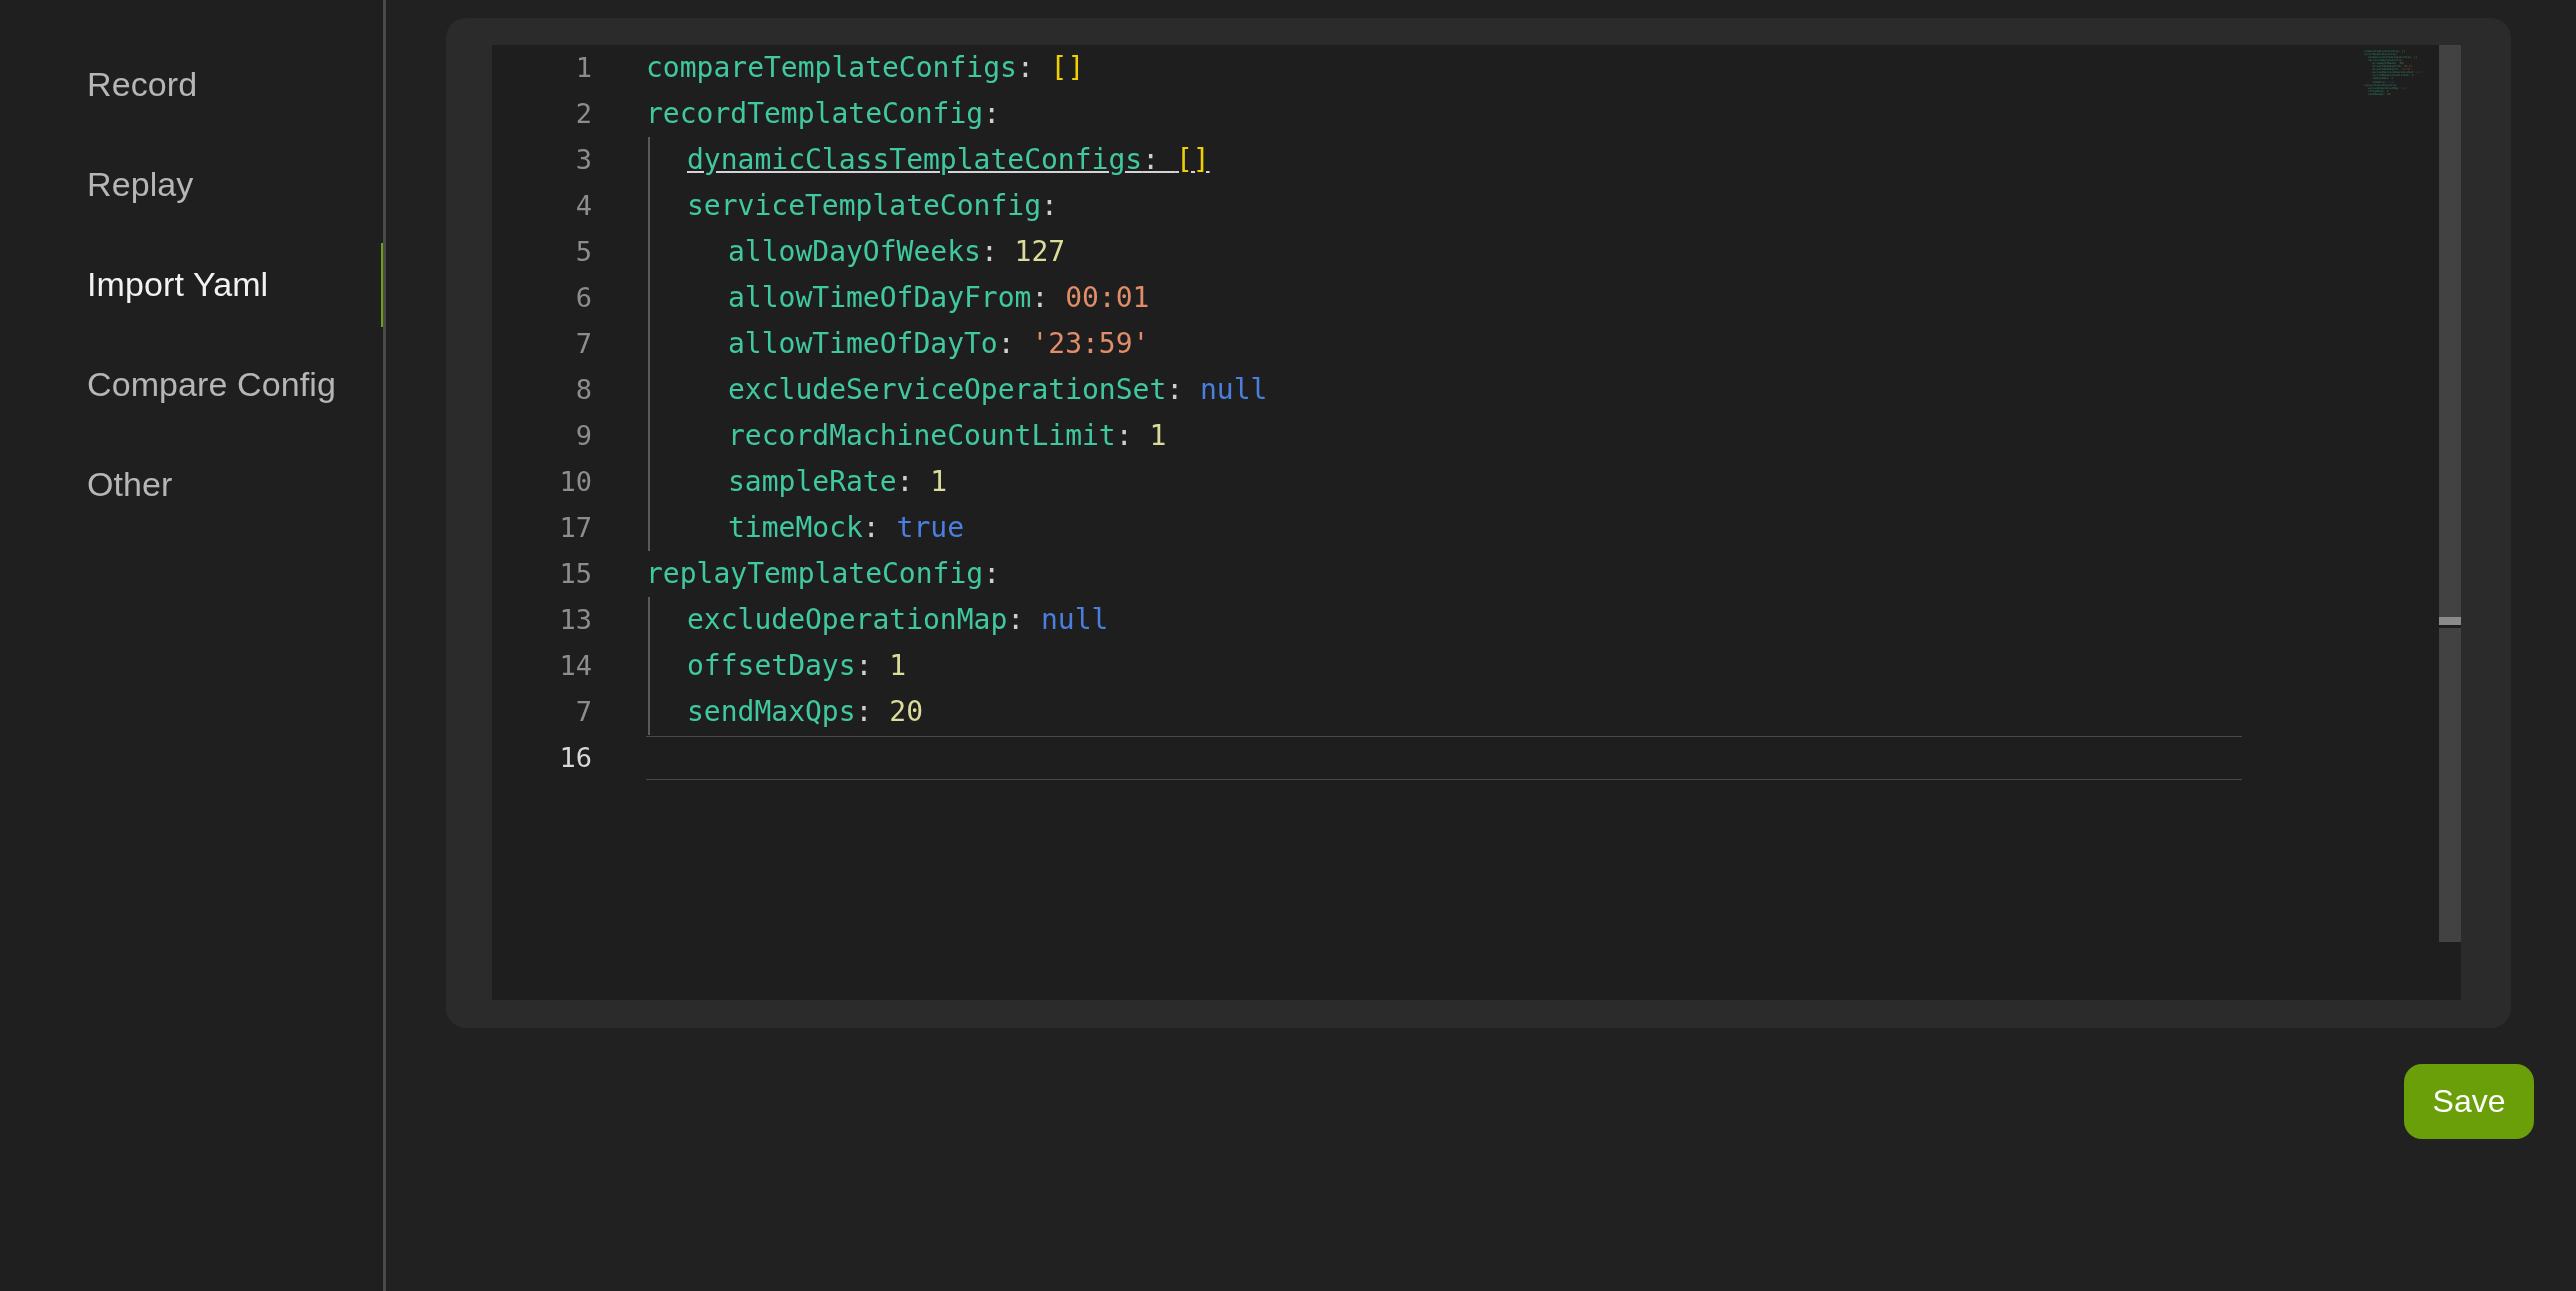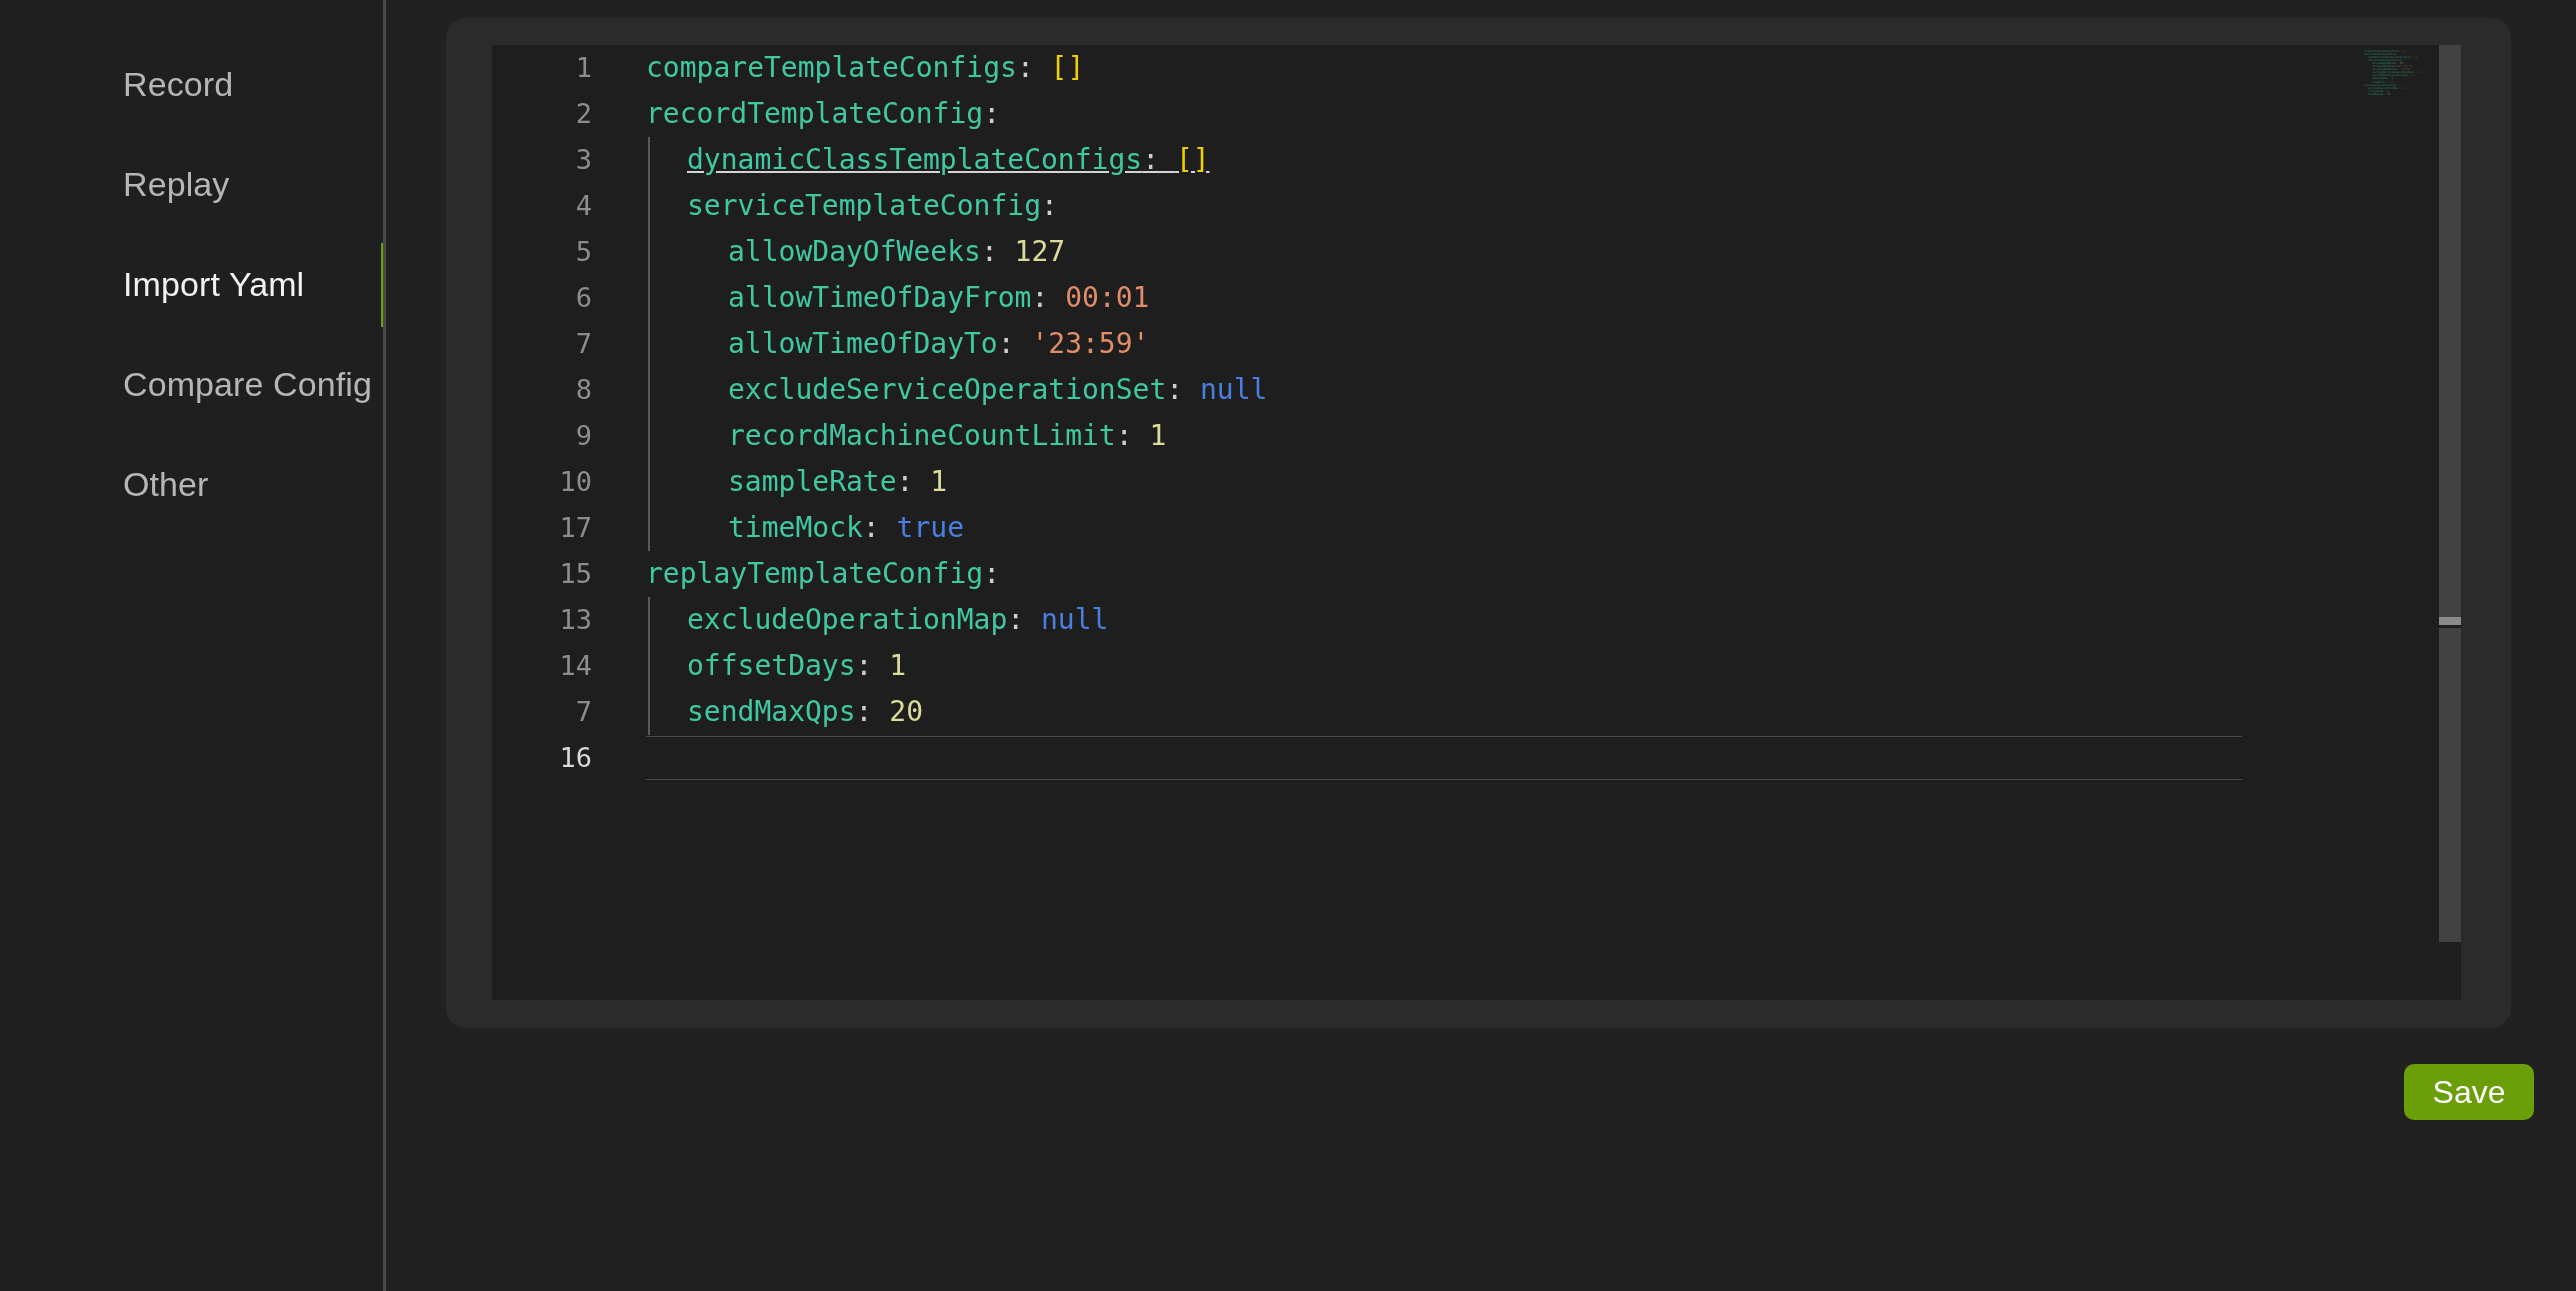--- a/index.html
+++ b/index.html
@@ -49,21 +49,20 @@
     align-items: center;
     cursor: pointer;
     box-sizing: border-box;
   }
   .nav-label {
     font-size: 34px;
     line-height: 1.1;
     color: #b6b6b6;
     letter-spacing: 0.1px;
     white-space: nowrap;
-    margin-left: 36px;
   }
   .nav-item.active .nav-label {
     color: #f2f2f2;
   }
   .nav-indicator {
     position: absolute;
     right: 0px;
     top: 8.2px;
     bottom: 8.2px;
     width: 4.6px;
@@ -232,24 +231,24 @@
     height: 8.2px;
     background: #8a8a8a;
   }
 
   
   #save-button {
     position: absolute;
     left: 2018px;
     top: 1064px;
     width: 130px;
-    height: 56px;
+    height: 75px;
     background: #6a9f0a;
     border: none;
-    border-radius: 10px;
+    border-radius: 18px;
     color: #ffffff;
     font-size: 32px;
     font-family: "Liberation Sans", sans-serif;
     cursor: pointer;
     display: flex;
     align-items: center;
     justify-content: center;
     padding: 12px;
   }
 </style>

